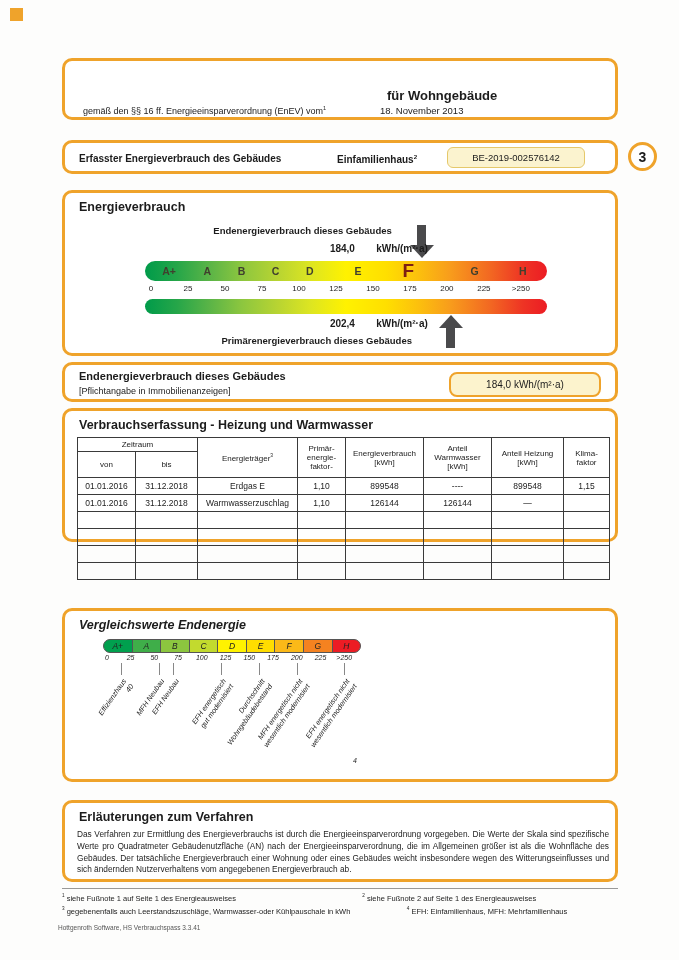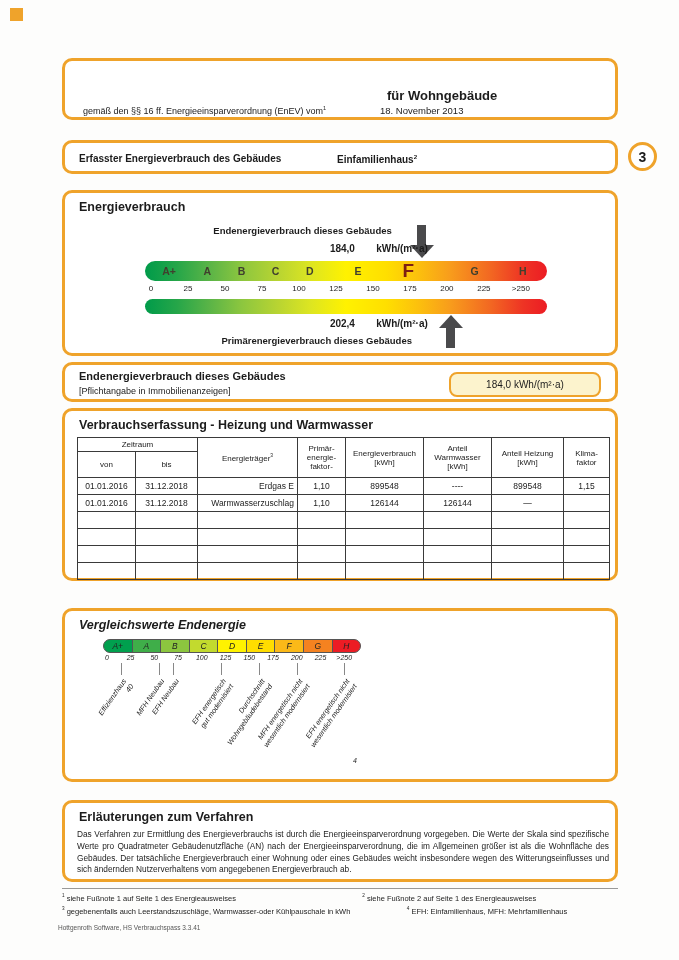--- a/index.html
+++ b/index.html
@@ -53,26 +53,26 @@
   .head-up   { width:0; height:0; border-left:12px solid transparent; border-right:12px solid transparent; border-bottom:13px solid #4a4a4c; }
 
   
   .ee-box { left:62px; top:362px; width:556px; height:40px; }
   .ee-box-title { position:absolute; left:14px; top:5px; font-size:11px; font-weight:bold; }
   .ee-box-sub { position:absolute; left:14px; top:21px; font-size:9px; }
   .ee-pill { position:absolute; right:14px; top:7px; width:152px; height:25px; background:#FCF3CD; border:2px solid #EFA32B; border-radius:8px;
              display:flex; align-items:center; justify-content:center; font-size:10px; }
 
   
-  .tbl-box { left:62px; top:408px; width:556px; height:173px; }
+  .tbl-box { left:62px; top:408px; width:556px; height:134px; }
   table { position:absolute; left:12px; top:26px; width:532px; border-collapse:collapse; table-layout:fixed; }
   th, td { border:1px solid #3a3a3a; font-weight:normal; overflow:hidden; }
   th { font-size:8px; text-align:center; vertical-align:middle; padding:1px; }
   td { font-size:8.5px; text-align:center; height:17px; padding:1px 3px; }
-  td.left { text-align:right;margin-top:36px; }
+  td.left { text-align:center;margin-top:36px; }
   .pre { white-space:pre-line; }
 
   
   .cmp { left:62px; top:608px; width:556px; height:174px;font-style:italic; }
   .cscale { position:absolute; left:38px; top:28px; width:258px; }
   .cbar { display:flex; height:14px; }
   .cbox { flex:1; border:1px solid #555; margin-left:-1px; font-size:8.5px; text-align:center; line-height:12px; color:#222; }
   .cbox:first-child { margin-left:0; border-top-left-radius:7px; border-bottom-left-radius:7px; }
   .cbox:last-child { border-top-right-radius:7px; border-bottom-right-radius:7px; }
   .cc0{background:#00A04E}.cc1{background:#3FAE49}.cc2{background:#8CC63F}.cc3{background:#C2DA2E}.cc4{background:#FFF200}
@@ -110,20 +110,21 @@
       <span>gemäß den §§ 16 ff. Energieeinsparverordnung (EnEV) vom</span><span class="sup">1</span>
     </div>
     <div class="hdr-date">18. November 2013</div>
   </div>
 
   <div class="frame reg">
     <div class="reg-label">Erfasster Energieverbrauch des Gebäudes</div>
     <div class="reg-num-label">
       <span>Einfamilienhaus</span><span class="sup">2</span>
     </div>
+    <div class="reg-pill">BE-2019-002576142</div>
   </div>
   <div class="page-circle">3</div>
 
   <div class="frame ev">
     <div class="box-title">Energieverbrauch</div>
     <div class="chart">
       <div class="ee-label">Endenergieverbrauch dieses Gebäudes</div>
       <div class="arrow-down">
         <div class="stem"></div>
         <div class="head-down"></div>

